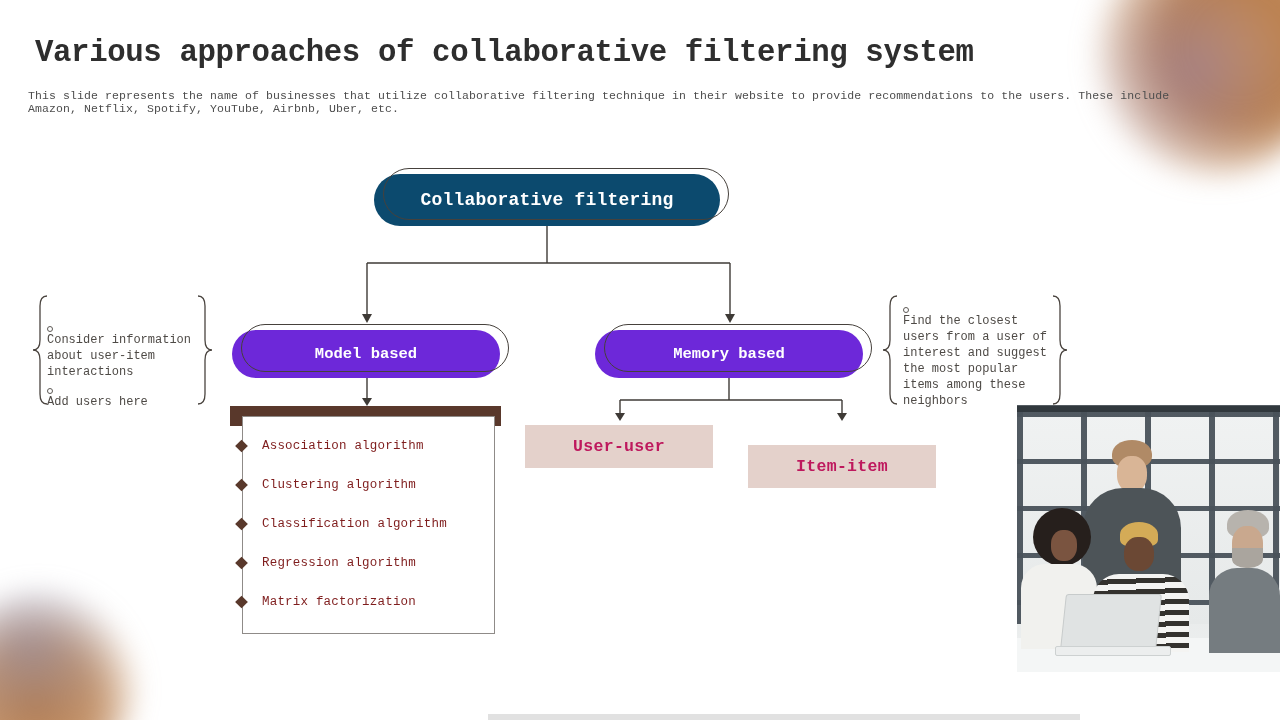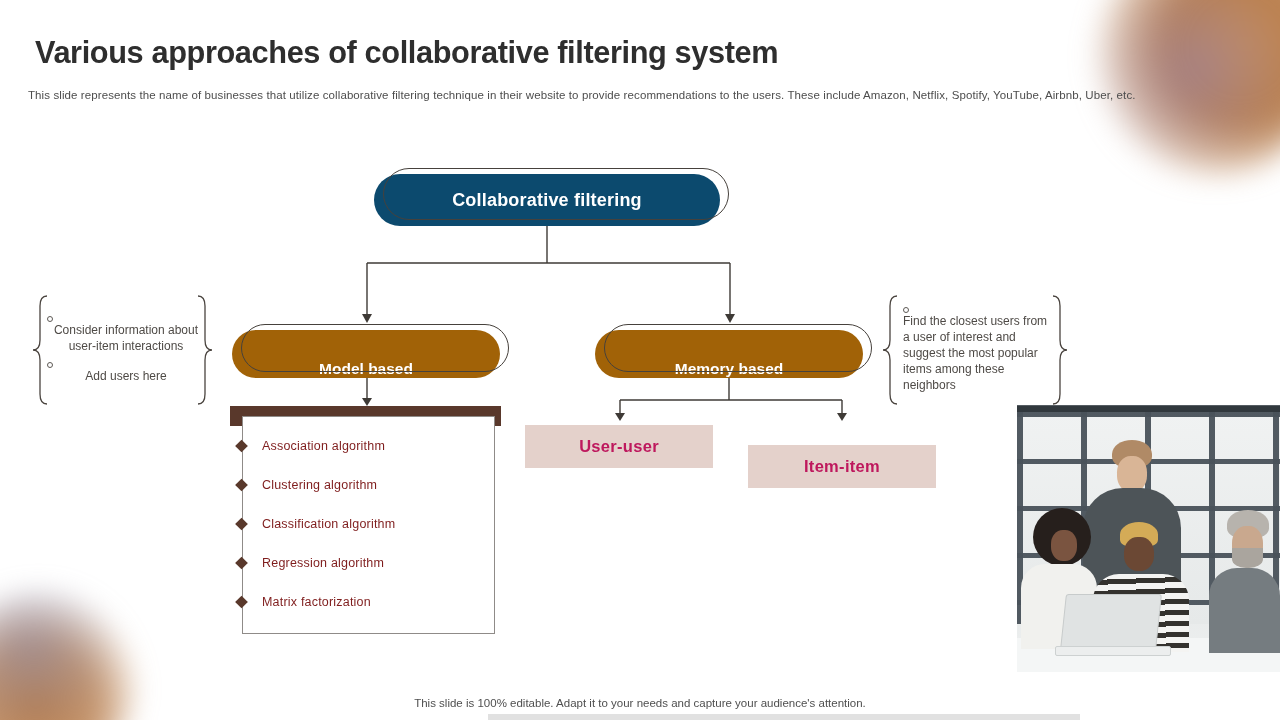--- a/index.html
+++ b/index.html
@@ -1,19 +1,19 @@
 <!DOCTYPE html>
 <html><head>
 <meta charset="utf-8">
 <style>
   * { margin:0; padding:0; box-sizing:border-box; }
   html,body { width:1280px; height:720px; }
   body { font-family:"Liberation Sans", sans-serif; background:#ffffff; overflow:hidden; }
 
-  .slide { position:relative; width:1280px; height:720px; background:#ffffff; overflow:hidden; }
+  .slide { position:relative; width:1280px; height:720px; background:#ffffff; overflow:hidden;font-family:Liberation Mono, monospace; }
 
   
   .blob { position:absolute; border-radius:50%; pointer-events:none; }
   .blob-tr {
     width:235px; height:235px; right:-50px; top:-60px;
     background:
       radial-gradient(circle at 42% 55%, rgba(150,130,175,0.55) 0%, rgba(150,130,175,0) 55%),
       radial-gradient(circle at 62% 45%, #c68b55 0%, #b97f4e 38%, rgba(185,127,78,0.45) 62%, rgba(185,127,78,0) 78%);
     filter: blur(14px);
   }
@@ -38,27 +38,27 @@
 
   
   svg.overlay { position:absolute; left:0; top:0; width:1280px; height:720px; pointer-events:none; }
 
   
   .pill { position:absolute; display:flex; align-items:center; justify-content:center;
           border-radius:999px; color:#ffffff; font-weight:700; }
   .pill::after { content:""; position:absolute; inset:0; border:1.3px solid #46413c;
                  border-radius:999px; transform:translate(9px,-6px); }
   .pill-root { left:374px; top:174px; width:346px; height:52px; background:#0c4a6e; font-size:18px; letter-spacing:0.2px; }
-  .pill-branch { width:268px; height:48px; background:#a16207; font-size:15.5px;align-items:flex-end; }
+  .pill-branch { width:268px; height:48px; background:#6d28d9; font-size:15.5px; }
   .pill-model { left:232px; top:330px; }
   .pill-memory { left:595px; top:330px; }
 
   
   .note { position:absolute; font-size:12px; color:#4e4a46; line-height:16px; }
-  .note-left { left:47px; top:311px; width:158px;text-align:center; }
+  .note-left { left:47px; top:321px; width:158px; }
   .note-right { left:903px; top:302px; width:150px; }
   .note-item { display:flex; margin-bottom:3px;flex-direction:column; }
   .o-bullet { flex:0 0 auto; width:6px; height:6px; border:1.2px solid #5d5955; border-radius:50%;
               margin:5px 11px 0 0; }
 
   
   .algo-topbar { position:absolute; left:230px; top:406px; width:271px; height:20px; background:#59382b; }
   .algo-box { position:absolute; left:242px; top:416px; width:253px; height:218px;
               background:#ffffff; border:1px solid #8f8b88; padding-top:9px; }
   .algo-item { position:relative; height:39px; display:flex; align-items:center; padding-left:19px;
@@ -224,16 +224,15 @@
     <div class="w2-hair"></div>
     <div class="w2-face head"></div>
     <div class="m4-body"></div>
     <div class="m4-hair"></div>
     <div class="m4-face head"></div>
     <div class="m4-beard"></div>
     <div class="laptop-screen"></div>
     <div class="laptop-base"></div>
   </div>
 
-  <div class="footer-note">This slide is 100% editable. Adapt it to your needs and capture your audience's attention.</div>
   <div class="bottom-strip"></div>
 
 </div>
 
 </body></html>

